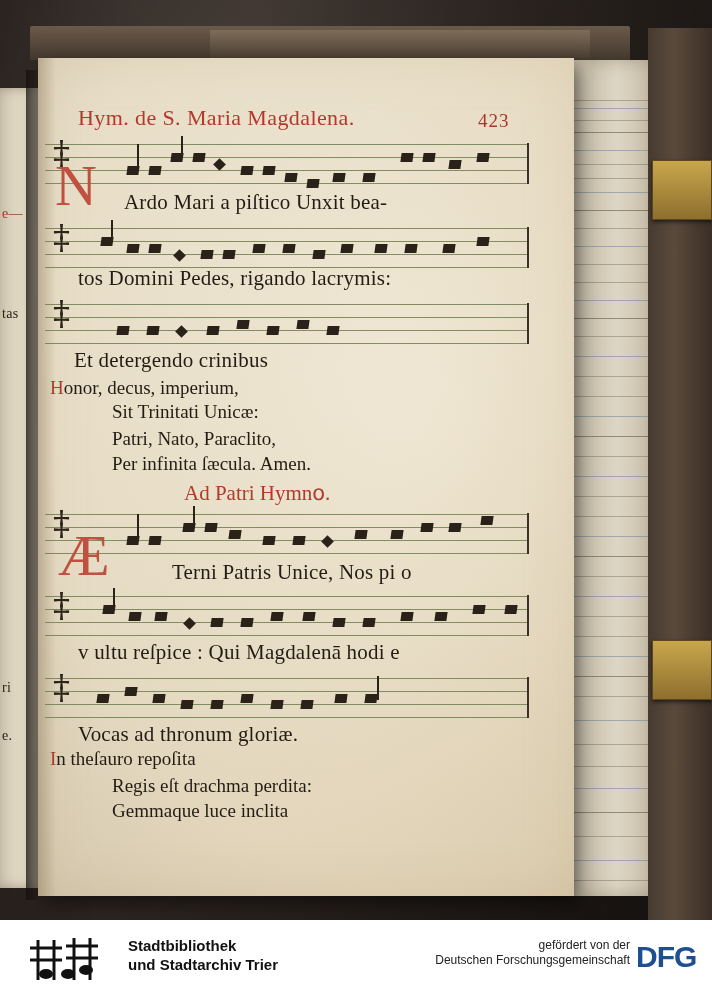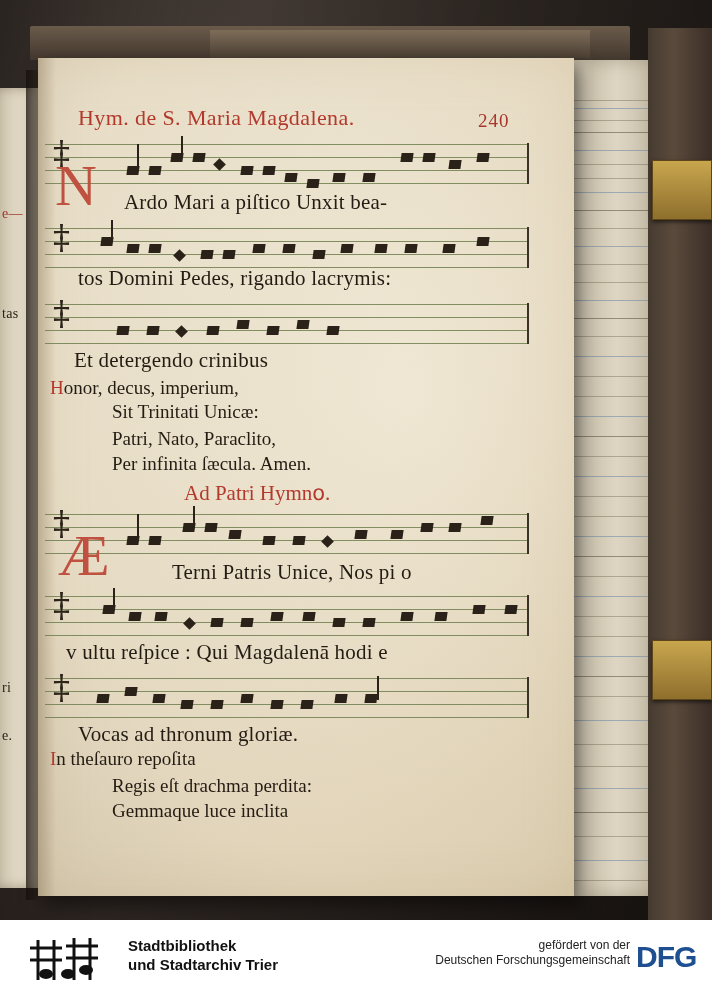--- a/index.html
+++ b/index.html
@@ -246,21 +246,21 @@
 
   <div class="cover"></div>
   <div class="clasp one"></div>
   <div class="clasp two"></div>
 
   <div class="leaf">
     <div class="leaf-inner"></div>
   </div>
 
   <div class="hymn-title">Hym. de S. Maria Magdalena.</div>
-  <div class="folio">240</div>
+  <div class="folio">423</div>
 
   <div class="stave" style="top:138px;">
     <div class="line"></div>
       <div class="line"></div>
       <div class="line"></div>
       <div class="line"></div>
     <div class="clef">
         <span>‡</span>
       </div>
     <div class="note" style="left:82px;top:28px;"></div>
@@ -387,21 +387,21 @@
     <div class="note" style="left:258px;top:22px;"></div>
     <div class="note" style="left:288px;top:28px;"></div>
     <div class="note" style="left:318px;top:28px;"></div>
     <div class="note" style="left:356px;top:22px;"></div>
     <div class="note" style="left:390px;top:22px;"></div>
     <div class="note" style="left:428px;top:15px;"></div>
     <div class="note" style="left:460px;top:15px;"></div>
     <div class="stem" style="left:68px;top:-2px;height:20px;"></div>
     <div class="endbar"></div>
   </div>
-  <div class="lyric" style="left:66px;top:640px;">v ultu reſpice : Qui Magdalenā hodi e</div>
+  <div class="lyric" style="left:78px;top:640px;">v ultu reſpice : Qui Magdalenā hodi e</div>
 
   <div class="stave" style="top:672px;">
     <div class="line"></div>
       <div class="line"></div>
       <div class="line"></div>
       <div class="line"></div>
     <div class="clef">
         <span>‡</span>
       </div>
     <div class="note" style="left:52px;top:22px;"></div>

